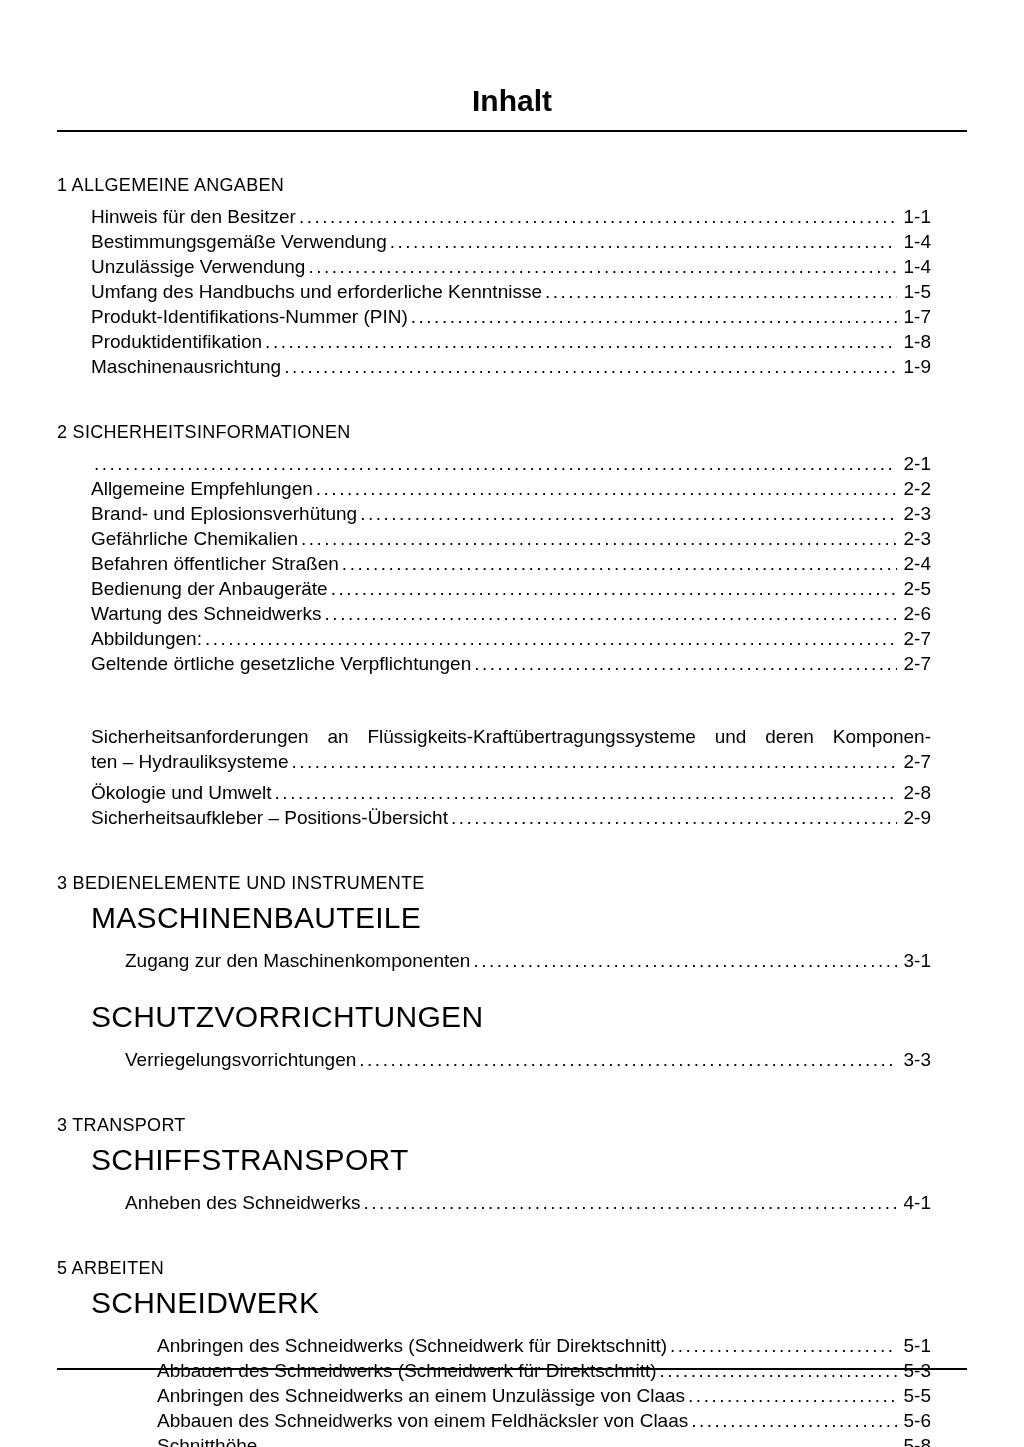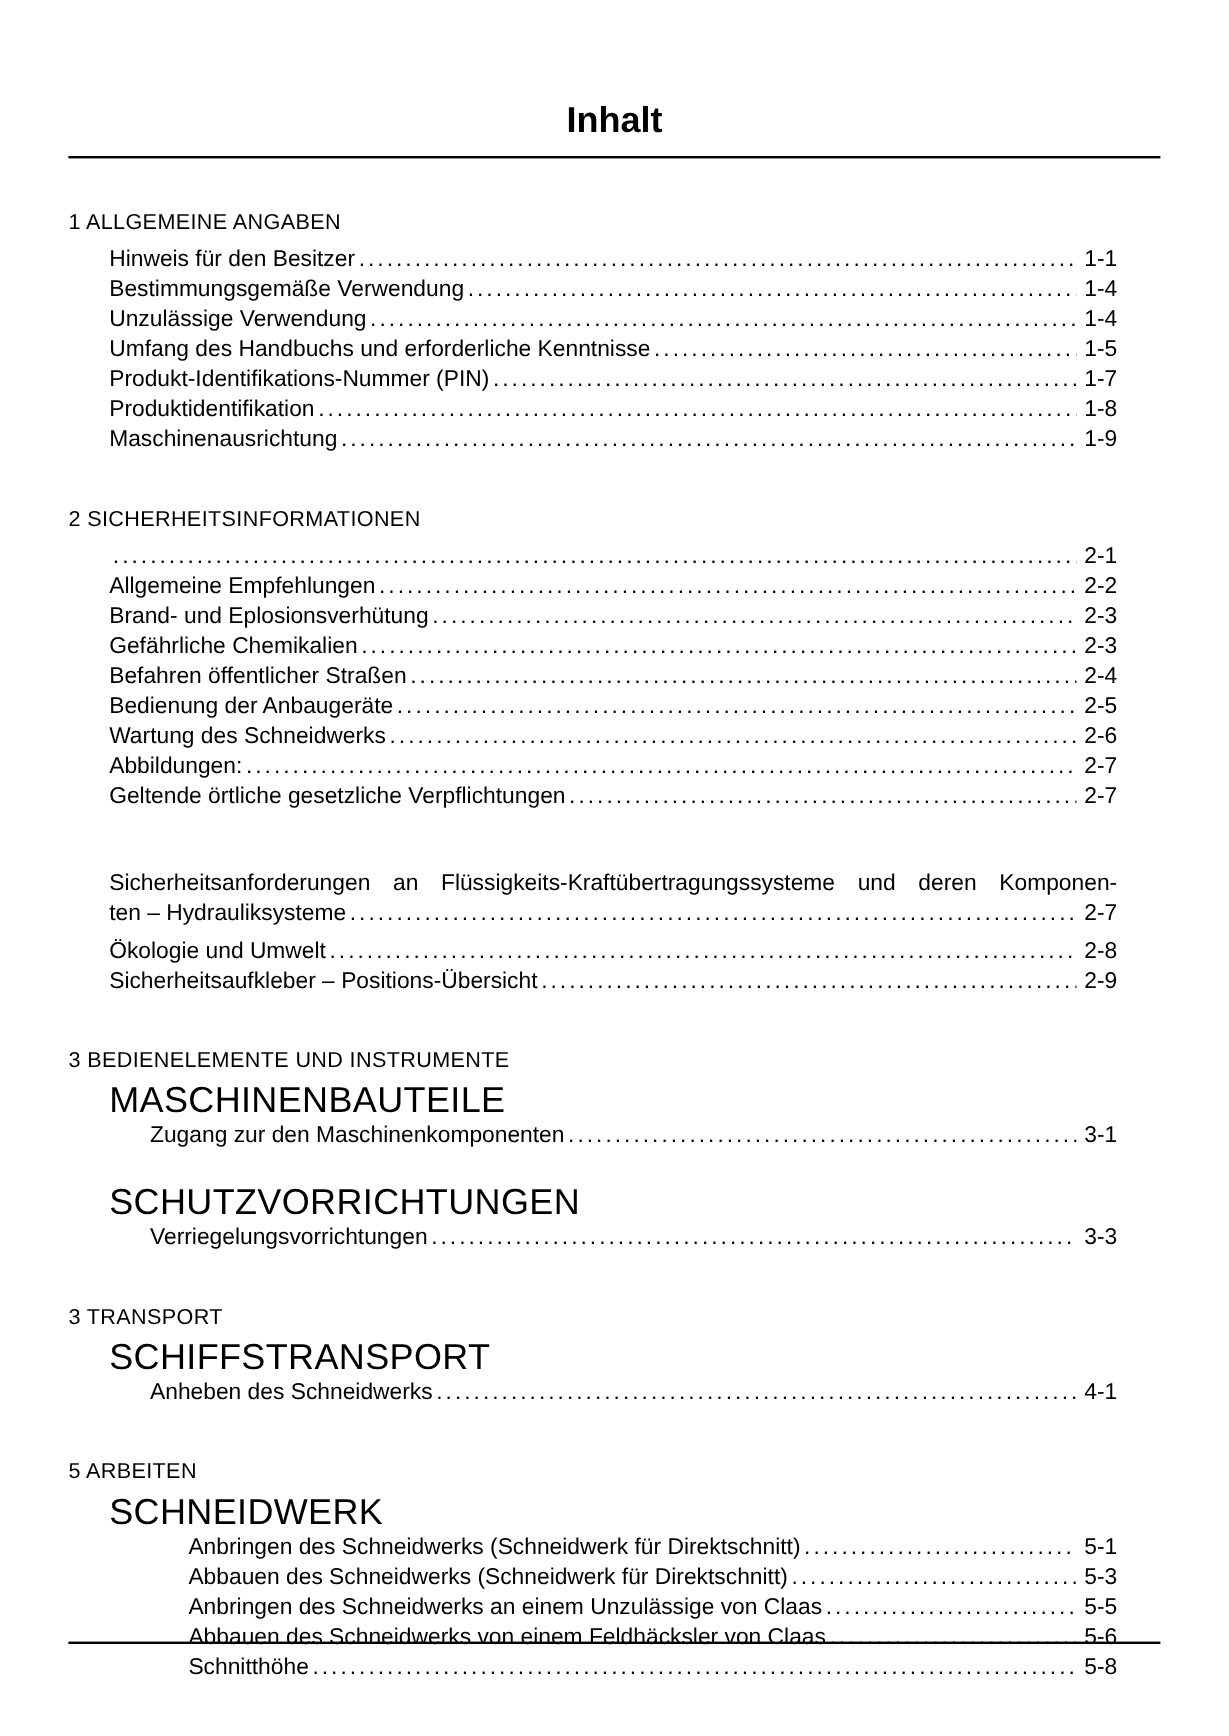--- a/index.html
+++ b/index.html
@@ -41,21 +41,21 @@
     line-height: 25px;
     text-align: justify;
     text-align-last: justify;
     margin-top: 48px;
   }
   .gap-top { margin-top: 6px; }
 
   .subsection { margin-top: 30px; margin-left: 34px; }
   .sec-heading + .subsection { margin-top: 6px; }
   .sub-heading { font-size: 30px; line-height: 28px; letter-spacing: 0.3px; }
-  .subsection .entries { margin-left: 34px; margin-top: 2px; }
+  .subsection .entries { margin-left: 34px; margin-top: 16px; }
   .deep .entries { margin-left: 66px; }
 </style>
 </head>
 <body>
 
 <div class="page">
 
   <div class="title">Inhalt</div>
   <div class="rule top"></div>
 

